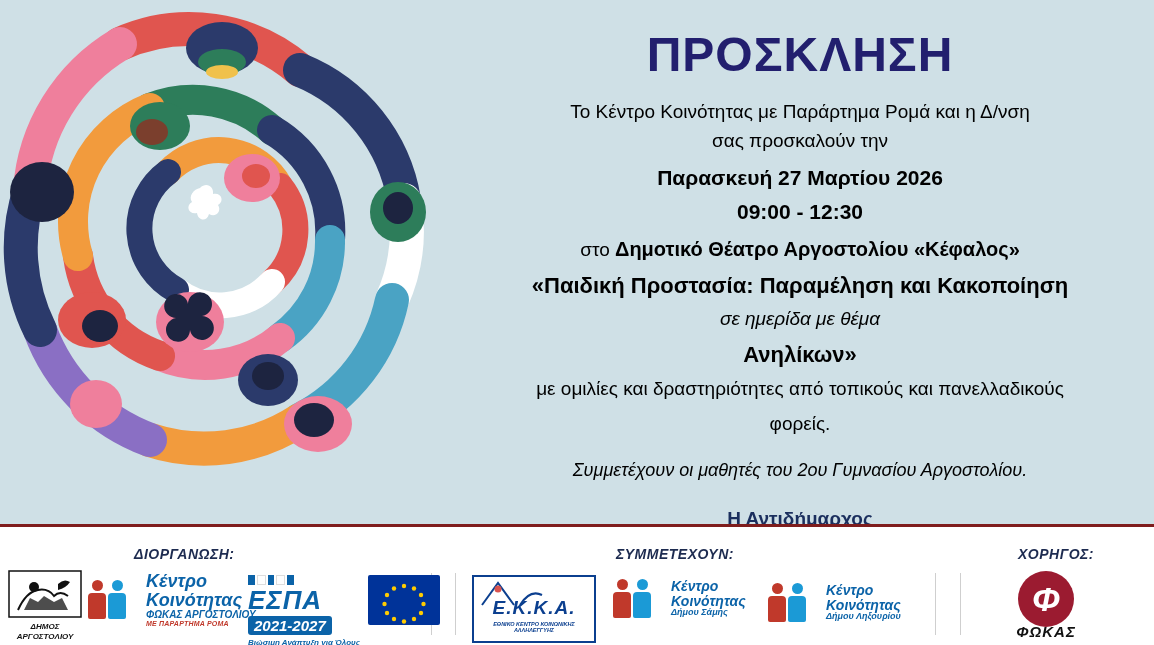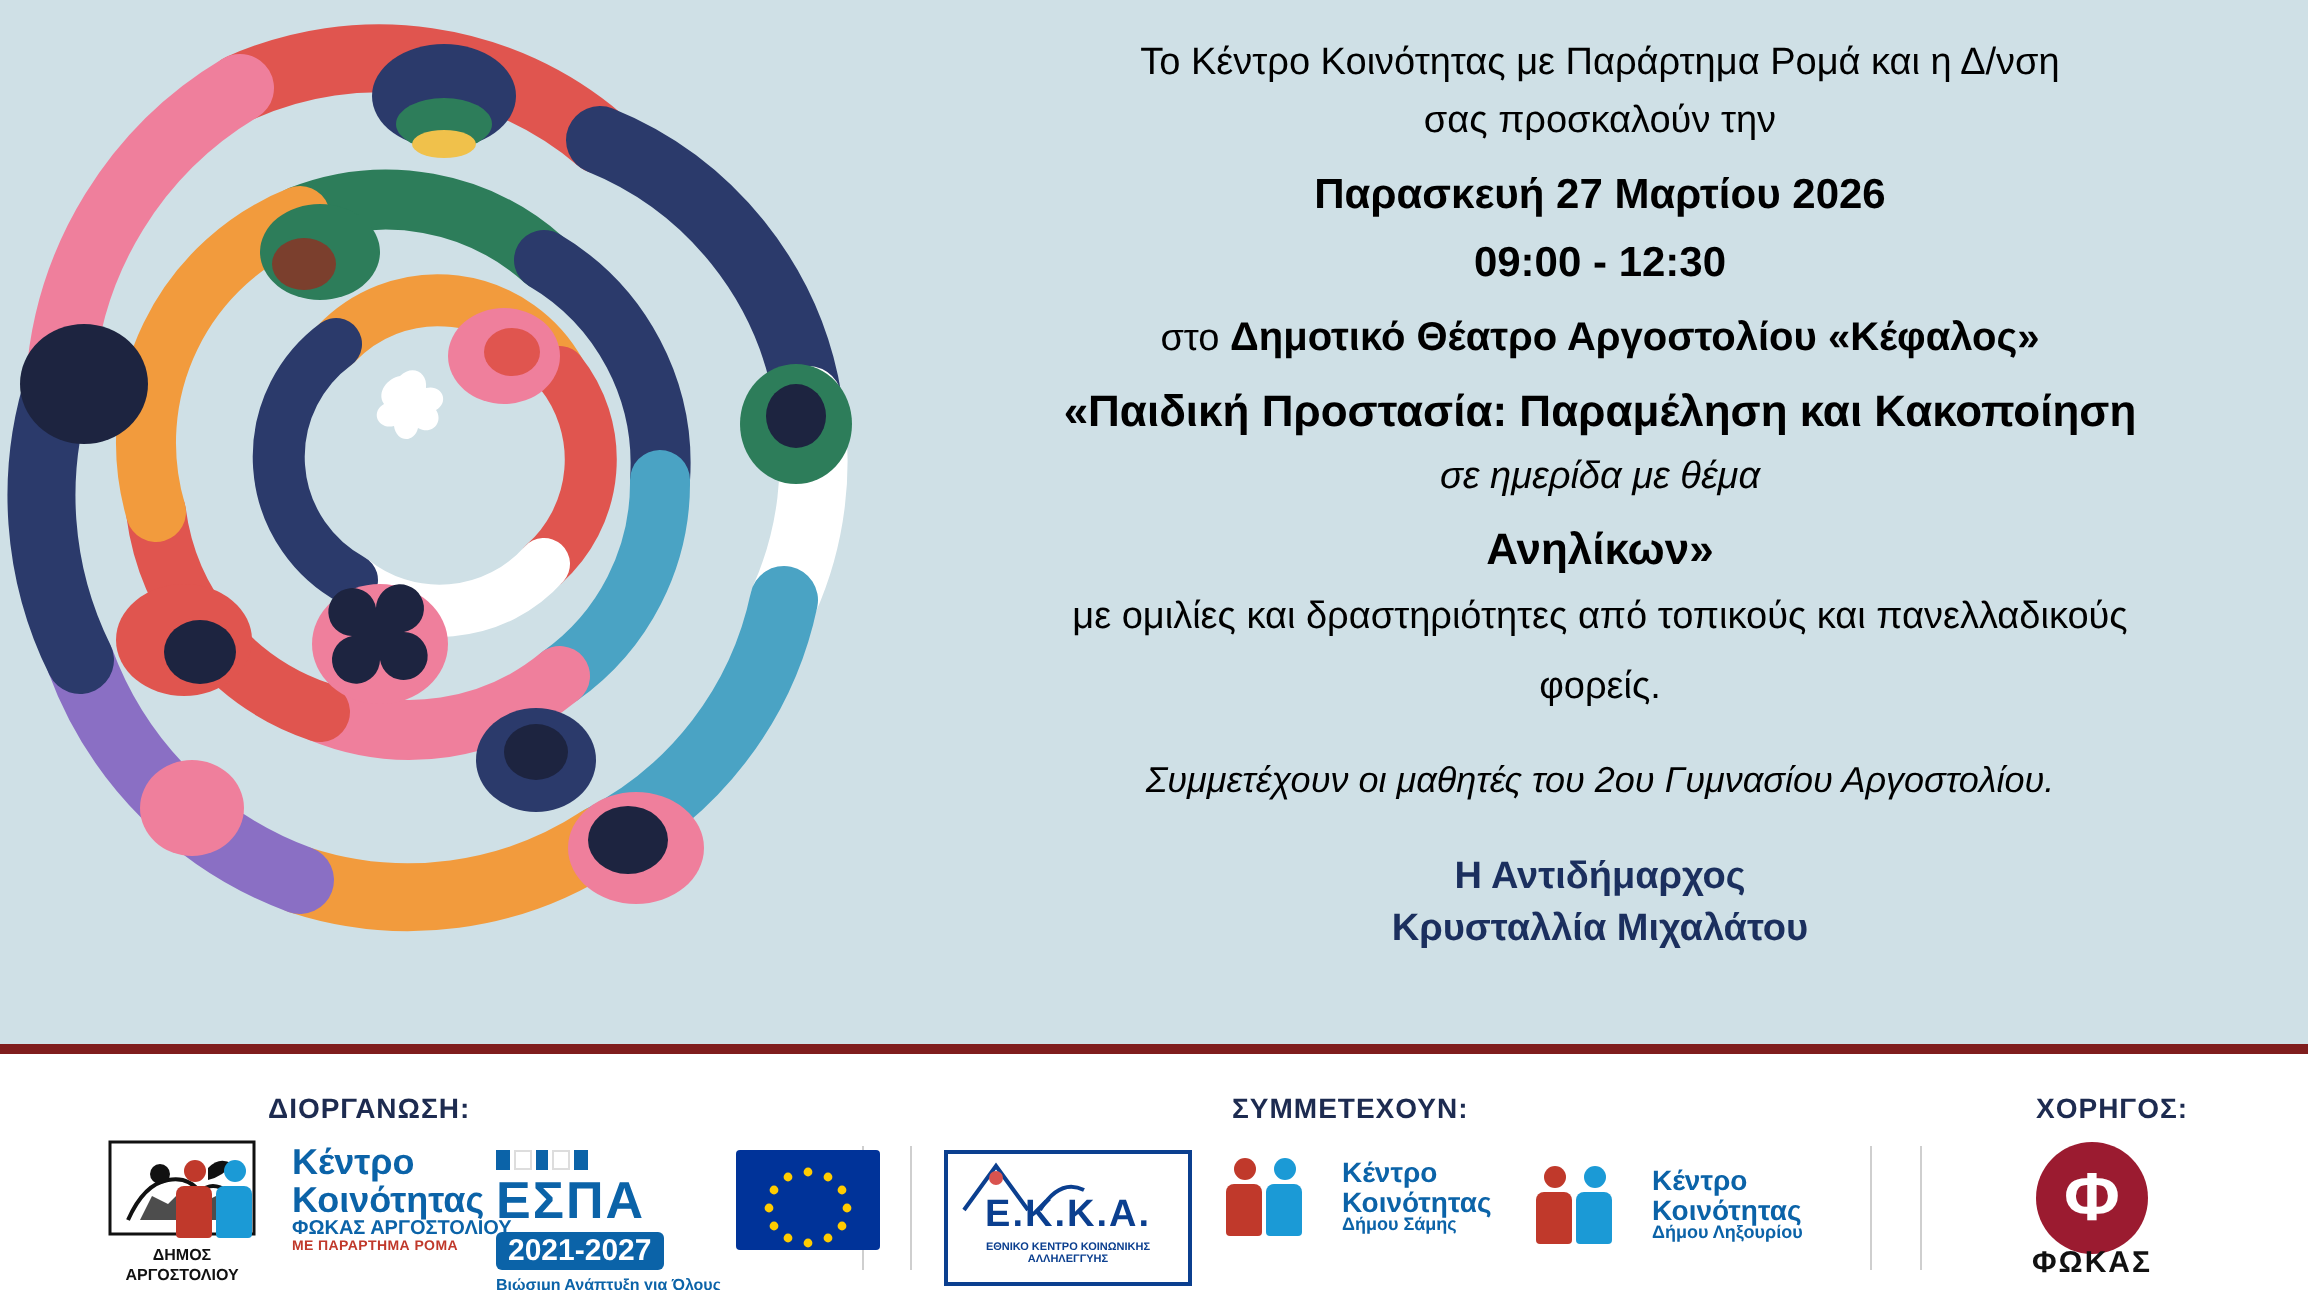--- a/index.html
+++ b/index.html
@@ -97,21 +97,22 @@
   }
 
   
   .footer {
     position: absolute;
     left: 0;
     bottom: 0;
     width: 1154px;
     height: 118px;
     background: #ffffff;
-    border-top: 5px solid #7f1d1d;
+    border-top: 3px solid #7f1d1d;
+    font-style: italic;
   }
   .footer-label {
     position: absolute;
     font-size: 14px;
     font-weight: bold;
     letter-spacing: 0.5px;
     color: #1d2b50;
     white-space: nowrap;
   }
   .lbl-org   { left: 134px; top: 19px; }
@@ -129,21 +130,21 @@
   .div-2 { left: 455px; }
   .div-3 { left: 935px; }
   .div-4 { left: 960px; }
 
   .logo {
     position: absolute;
     top: 43px;
   }
 
   
-  .logo-dimos { left: 8px; width: 74px; height: 72px; text-align: center; margin-left: 46px; }
+  .logo-dimos { left: 8px; width: 74px; height: 72px; text-align: center; }
   .logo-dimos .crest { width: 74px; height: 48px; }
   .logo-dimos .crest-txt {
     font-size: 8px; font-weight: bold; color: #111; line-height: 1.1; margin-top: 1px;
   }
 
   
   .kk {
     position: absolute;
     display: flex;
     align-items: center;
@@ -265,20 +266,21 @@
       <ellipse cx="268" cy="380" rx="30" ry="26" fill="#2b3a6b"></ellipse>
       <ellipse cx="268" cy="376" rx="16" ry="14" fill="#1d2440"></ellipse>
       <ellipse cx="96" cy="404" rx="26" ry="24" fill="#ef7f9c"></ellipse>
       <ellipse cx="318" cy="424" rx="34" ry="28" fill="#ef7f9c"></ellipse>
       <ellipse cx="314" cy="420" rx="20" ry="17" fill="#1d2440"></ellipse>
       <path d="M200 188 c6 -6 14 -2 13 6 c8 -2 12 7 5 11 c4 6 -2 13 -9 9 c-2 8 -11 7 -12 -1 c-8 2 -12 -7 -5 -11 c-4 -6 2 -13 8 -14z" fill="#ffffff"></path>
     </svg>
   </div>
 
   <div class="content">
+    <div class="title">ΠΡΟΣΚΛΗΣΗ</div>
 
     <p class="line">Το Κέντρο Κοινότητας με Παράρτημα Ρομά και η Δ/νση</p>
     <p class="line">σας προσκαλούν την</p>
 
     <p class="line bold">Παρασκευή 27 Μαρτίου 2026</p>
     <p class="line time">09:00 - 12:30</p>
 
     <p class="line venue"><span>στο </span><b>Δημοτικό Θέατρο Αργοστολίου «Κέφαλος»</b></p>
 
     <p class="line theme">«Παιδική Προστασία: Παραμέληση και Κακοποίηση</p>

